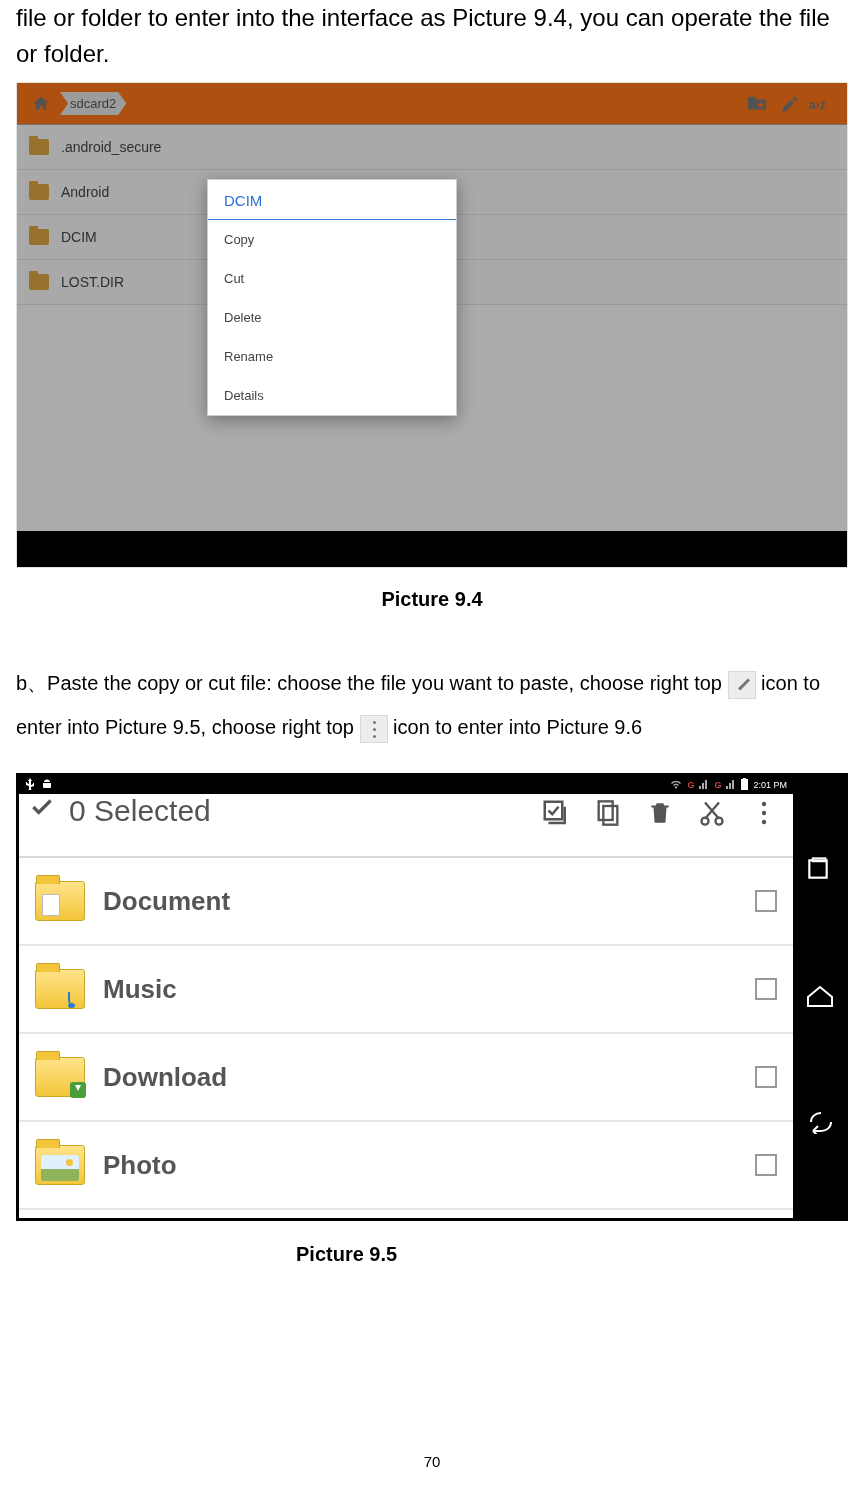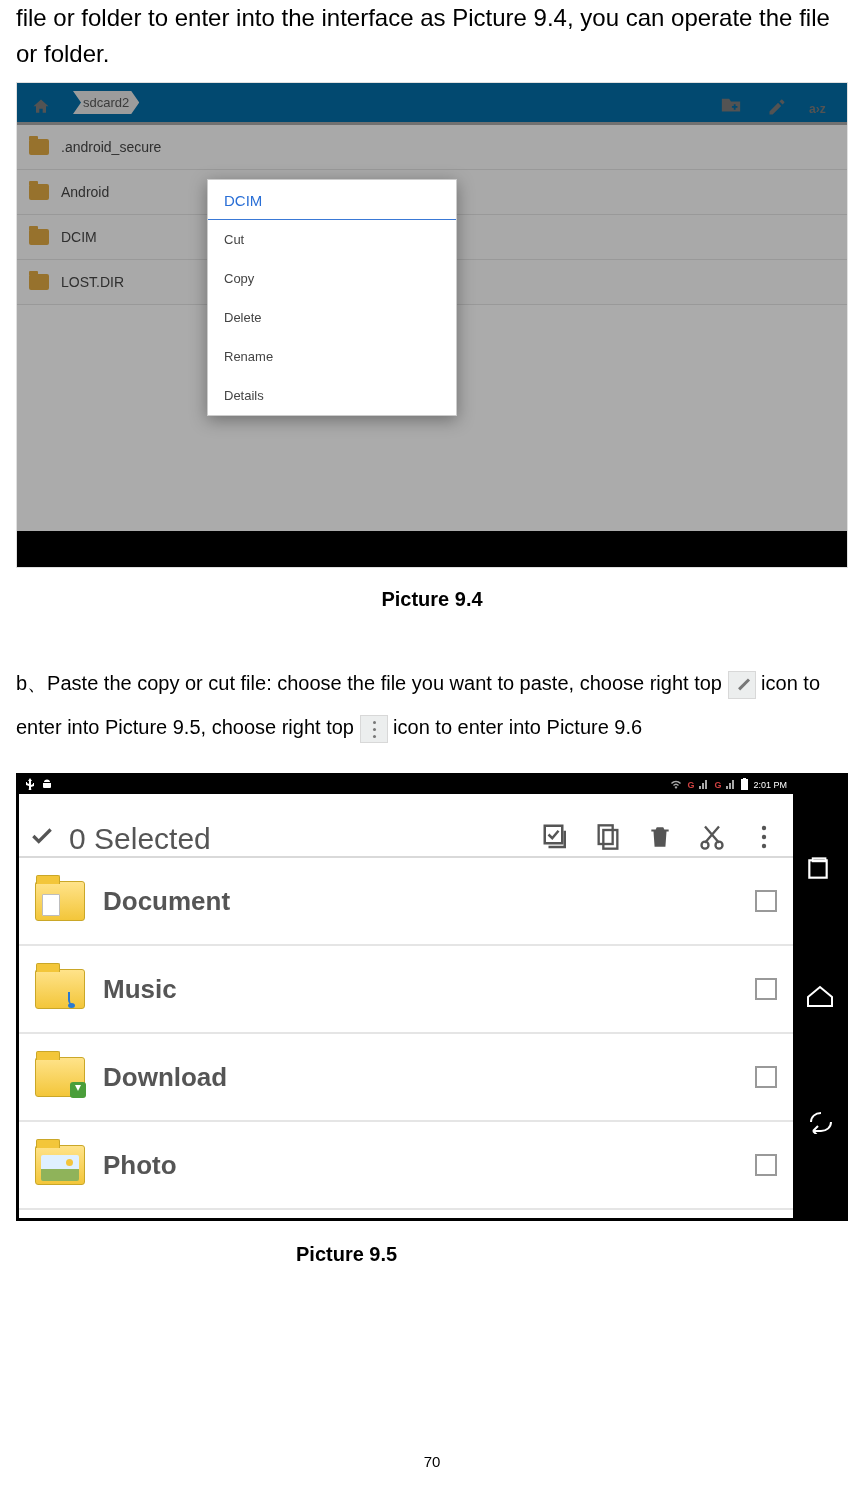--- a/index.html
+++ b/index.html
@@ -31,38 +31,38 @@
   }
   .overlay94 {
     position: absolute;
     inset: 0;
     background: rgba(0,0,0,0.30);
     z-index: 5;
     pointer-events: none;
   }
   .shot94-toolbar {
     height: 42px;
-    background: #0369a1;
+    background: #f97316;
     display: flex;
     align-items: center;
-    gap: 18px;
+    gap: 5px;
     padding: 0 10px;
-    border-bottom: 3px solid #a3a3a3;
+    border-bottom: 1px solid #a3a3a3;
     position: relative;
   }
   .home-icon-svg { width: 20px; height: 20px; }
   .breadcrumb-chip {
     font-size: 13px;
     color: #555;
     padding: 4px 10px;
     background: #e0e0e0;
     clip-path: polygon(0 0, calc(100% - 8px) 0, 100% 50%, calc(100% - 8px) 100%, 0 100%, 8px 50%);
   }
   .toolbar-spacer { flex: 1; }
-  .tb-icon { width: 28px; height: 28px; display: flex; align-items: flex-end; justify-content: center; }
+  .tb-icon { width: 28px; height: 28px; display: flex; align-items: center; justify-content: center; }
   .file-list { }
   .file-row {
     height: 45px;
     display: flex;
     align-items: center;
     gap: 12px;
     padding: 0 12px;
     border-bottom: 1px solid #dcdcdc;
     background: #f3f3f3;
     font-size: 14px;
@@ -170,21 +170,21 @@
     gap: 6px;
   }
   .status-left { display: flex; gap: 6px; }
   .status-right { margin-left: auto; display: flex; gap: 5px; align-items: center; }
   .g-chip { color: #cf4242; font-weight: bold; font-size: 9px; }
   .sel-bar {
     height: 64px;
     background: #fff;
     border-bottom: 2px solid #d9d9d9;
     display: flex;
-    align-items: flex-end;
+    align-items: flex-start;
     padding: 0 10px;
     gap: 14px;
   }
   .sel-check { font-size: 26px; color: #555; }
   .sel-text { font-size: 30px; color: #555; }
   .sel-spacer { flex: 1; }
   .sel-icon { width: 38px; height: 38px; display: flex; align-items:center; justify-content:center; }
   .folder-list95 { flex: 1; font-weight: bold; }
   .row95 {
     height: 88px;
@@ -335,22 +335,22 @@
       <div class="file-row">
         <span class="folder-ic"></span>
         <span>LOST.DIR</span>
       </div>
     </div>
 
     <div class="black-bar"></div>
 
     <div class="ctx-menu">
       <div class="ctx-title">DCIM</div>
+      <div class="ctx-item">Copy</div>
       <div class="ctx-item">Cut</div>
-      <div class="ctx-item">Copy</div>
       <div class="ctx-item">Delete</div>
       <div class="ctx-item">Rename</div>
       <div class="ctx-item">Details</div>
     </div>
   </div>
 
   <div class="caption">Picture 9.4</div>
 
   <div class="para-b">
     <span>b、Paste the copy or cut file: choose the file you want to paste, choose right top </span>

